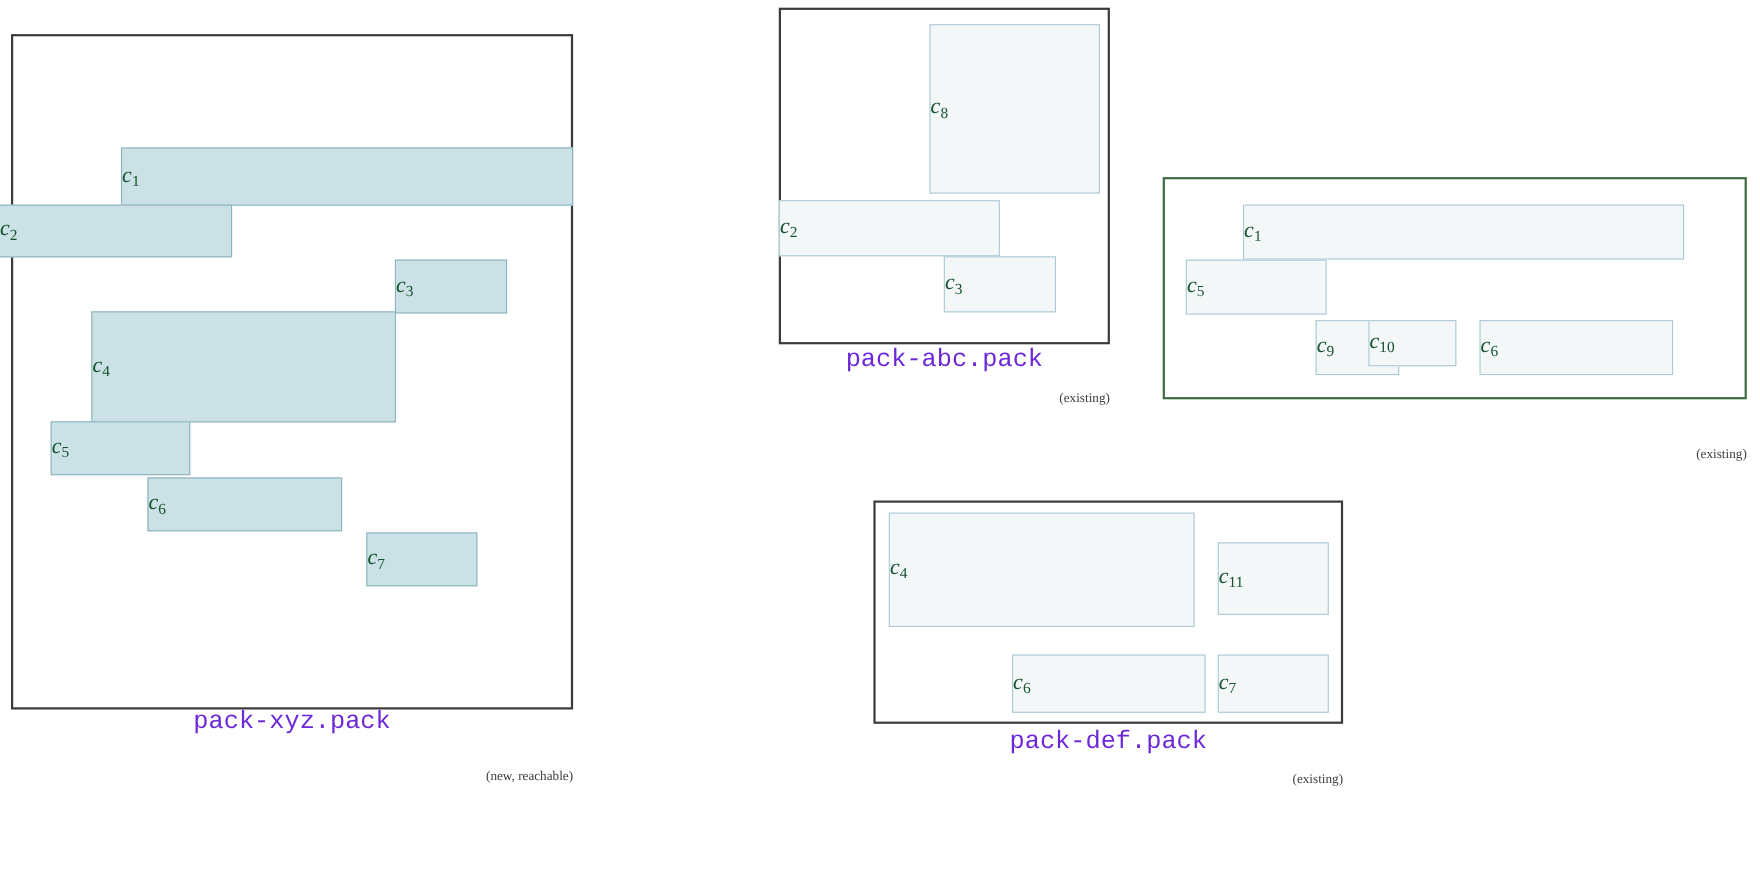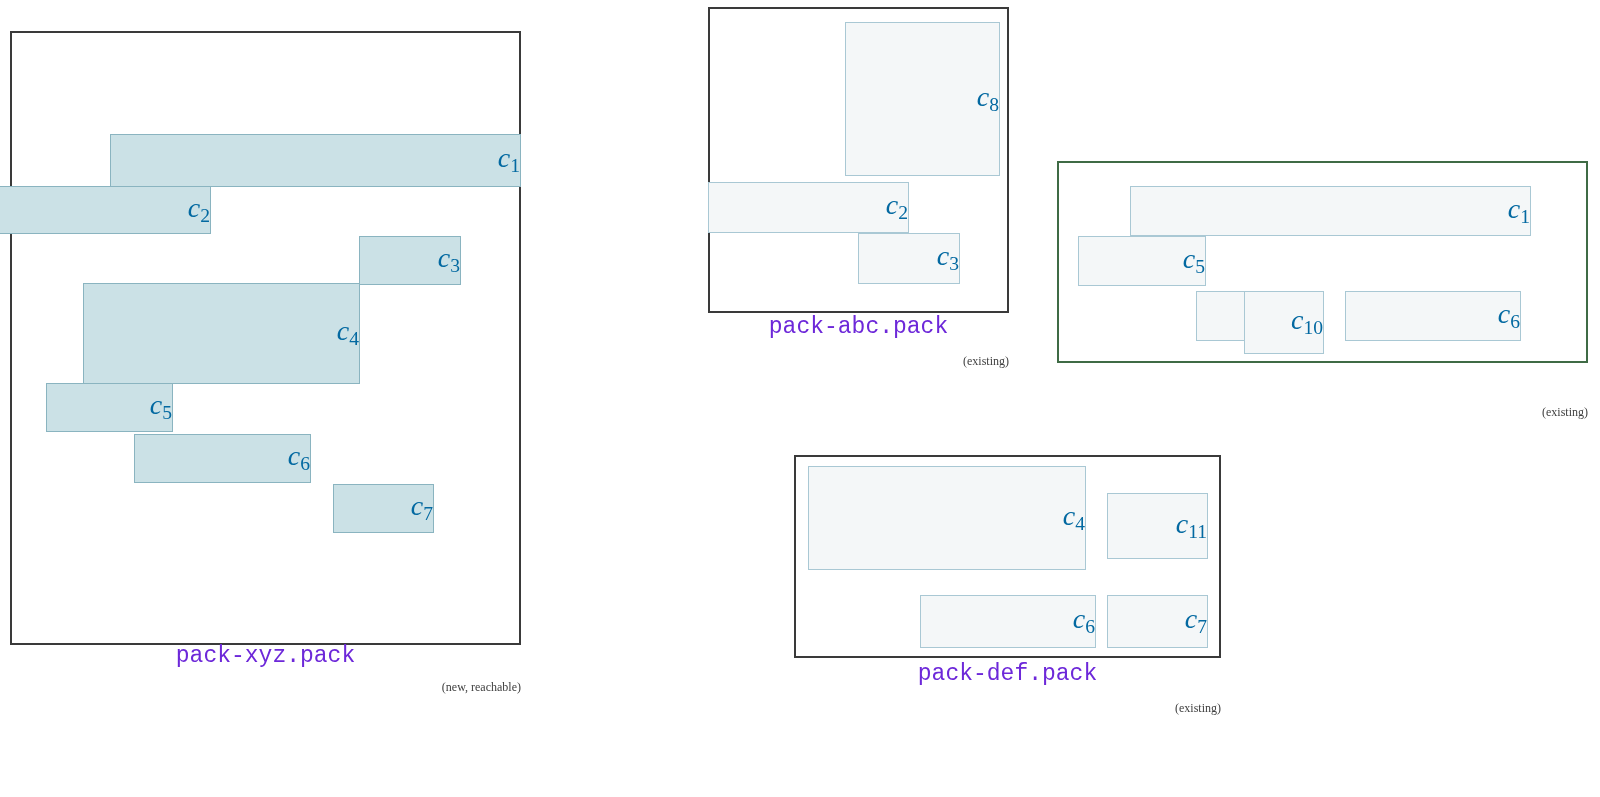--- a/index.html
+++ b/index.html
@@ -23,25 +23,25 @@
   .pack-container {
     position: absolute;
     box-sizing: border-box;
     background: #ffffff;
   }
   .chunk {
     position: absolute;
     box-sizing: border-box;
     display: flex;
     align-items: center;
-    justify-content: flex-end;
+    justify-content: flex-start;
     font-family: "Liberation Serif", "DejaVu Serif", serif;
     font-style: italic;
-    font-size: 28px;
-    color: #0369a1;
+    font-size: 20px;
+    color: #14532d;
     line-height: 1;
   }
   .chunk .lbl {
     font-style: italic;
     letter-spacing: 0px;
     white-space: nowrap;
   }
   .chunk .lbl sub {
     font-style: normal;
     font-size: 0.70em;
@@ -87,21 +87,21 @@
     <div class="chunk" style="left: 46px; top: 383px; width: 127px; height: 49px; background: rgb(203, 225, 230); border: 1px solid rgb(138, 180, 192); z-index: 6;">
       <span class="lbl"><i>c</i><sub>5</sub></span>
     </div>
     <div class="chunk" style="left: 134px; top: 434px; width: 177px; height: 49px; background: rgb(203, 225, 230); border: 1px solid rgb(138, 180, 192); z-index: 7;">
       <span class="lbl"><i>c</i><sub>6</sub></span>
     </div>
     <div class="chunk" style="left: 333px; top: 484px; width: 101px; height: 49px; background: rgb(203, 225, 230); border: 1px solid rgb(138, 180, 192); z-index: 8;">
       <span class="lbl"><i>c</i><sub>7</sub></span>
     </div>
     <div class="pack-label" style="left: 10px; top: 644px; width: 511px; z-index: 20;">pack-xyz.pack</div>
-    <div class="pack-sublabel" style="left: 10px; top: 681px; width: 511px; z-index: 20;">(new, reachable)</div>
+    <div class="pack-sublabel" style="left: 10px; top: 699px; width: 511px; z-index: 20;">(new, reachable)</div>
     <div class="pack-container" style="left: 708px; top: 7px; width: 301px; height: 306px; border: 2px solid rgb(58, 58, 58); z-index: 1;"></div>
     <div class="chunk" style="left: 845px; top: 22px; width: 155px; height: 154px; background: rgb(244, 247, 248); border: 1px solid rgb(169, 200, 212); z-index: 2;">
       <span class="lbl"><i>c</i><sub>8</sub></span>
     </div>
     <div class="chunk" style="left: 708px; top: 182px; width: 201px; height: 51px; background: rgb(244, 247, 248); border: 1px solid rgb(169, 200, 212); z-index: 3;">
       <span class="lbl"><i>c</i><sub>2</sub></span>
     </div>
     <div class="chunk" style="left: 858px; top: 233px; width: 102px; height: 51px; background: rgb(244, 247, 248); border: 1px solid rgb(169, 200, 212); z-index: 4;">
       <span class="lbl"><i>c</i><sub>3</sub></span>
     </div>
@@ -110,21 +110,21 @@
     <div class="pack-container" style="left: 1057px; top: 161px; width: 531px; height: 202px; border: 2px solid rgb(63, 107, 69); z-index: 1;"></div>
     <div class="chunk" style="left: 1130px; top: 186px; width: 401px; height: 50px; background: rgb(244, 247, 248); border: 1px solid rgb(169, 200, 212); z-index: 2;">
       <span class="lbl"><i>c</i><sub>1</sub></span>
     </div>
     <div class="chunk" style="left: 1078px; top: 236px; width: 128px; height: 50px; background: rgb(244, 247, 248); border: 1px solid rgb(169, 200, 212); z-index: 3;">
       <span class="lbl"><i>c</i><sub>5</sub></span>
     </div>
     <div class="chunk" style="left: 1196px; top: 291px; width: 76px; height: 50px; background: rgb(244, 247, 248); border: 1px solid rgb(169, 200, 212); z-index: 4;">
       <span class="lbl"><i>c</i><sub>9</sub></span>
     </div>
-    <div class="chunk" style="left: 1244px; top: 291px; width: 80px; height: 63px; background: rgb(244, 247, 248); border: 1px solid rgb(169, 200, 212); z-index: 5;">
+    <div class="chunk" style="left: 1244px; top: 291px; width: 80px; height: 42px; background: rgb(244, 247, 248); border: 1px solid rgb(169, 200, 212); z-index: 5;">
       <span class="lbl"><i>c</i><sub>10</sub></span>
     </div>
     <div class="chunk" style="left: 1345px; top: 291px; width: 176px; height: 50px; background: rgb(244, 247, 248); border: 1px solid rgb(169, 200, 212); z-index: 6;">
       <span class="lbl"><i>c</i><sub>6</sub></span>
     </div>
     <div class="pack-sublabel" style="left: 1057px; top: 406px; width: 531px; z-index: 20;">(existing)</div>
     <div class="pack-container" style="left: 794px; top: 455px; width: 427px; height: 203px; border: 2px solid rgb(58, 58, 58); z-index: 1;"></div>
     <div class="chunk" style="left: 808px; top: 466px; width: 278px; height: 104px; background: rgb(244, 247, 248); border: 1px solid rgb(169, 200, 212); z-index: 2;">
       <span class="lbl"><i>c</i><sub>4</sub></span>
     </div>

